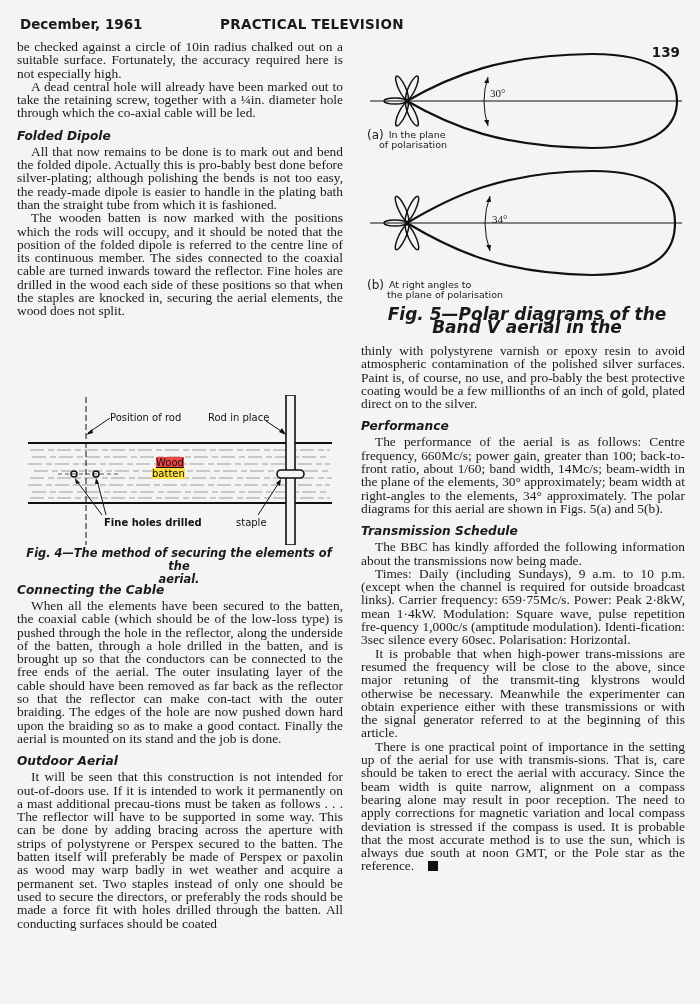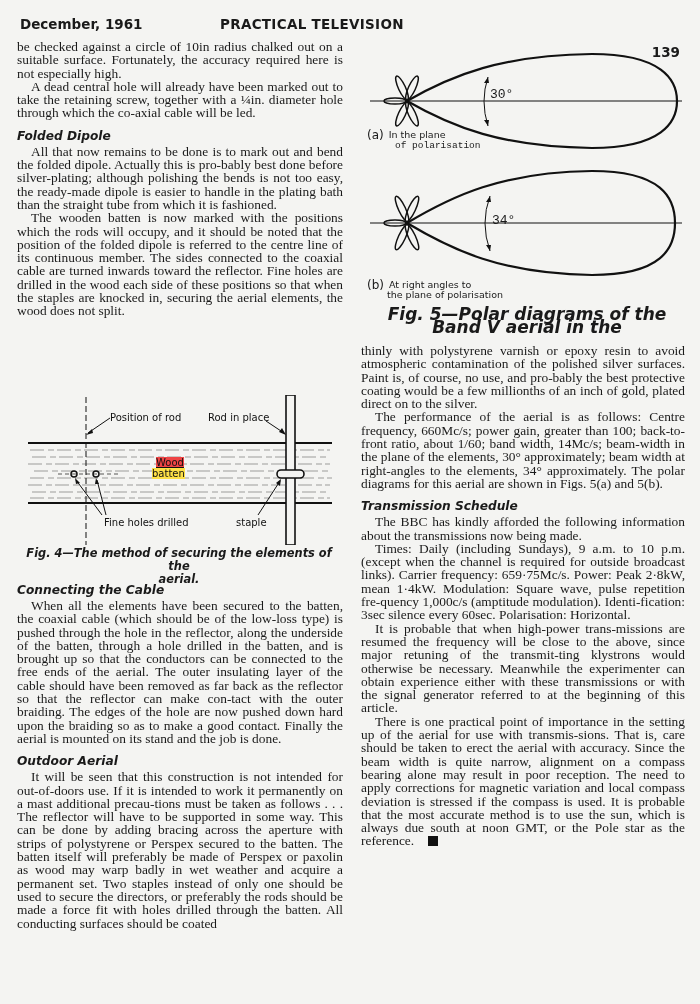--- a/index.html
+++ b/index.html
@@ -26,21 +26,21 @@
                    font-family: "DejaVu Sans", "Liberation Sans", sans-serif; font-style: italic; font-weight: bold;
                    font-size: 11.4px; line-height: 13px; }
   .lbl { position: absolute; font-family: "DejaVu Sans", "Liberation Sans", sans-serif; font-size: 10px; line-height: 11px; color: #111; }
 
   .fig5 { position: absolute; left: 362px; top: 50px; width: 330px; height: 290px; }
   .fig5 .caption { position: absolute; left: 0; top: 258px; width: 330px; text-align: center;
                    font-family: "DejaVu Sans", "Liberation Sans", sans-serif; font-style: italic; font-weight: bold;
                    font-size: 17px; line-height: 13px; }
   .sublbl { position: absolute; font-family: "DejaVu Sans", "Liberation Sans", sans-serif; font-size: 9.5px; line-height: 10px; }
   .sublbl .tag { font-size: 12px; vertical-align: -1px; margin-right: 2px; }
-  .angle { position: absolute; font-family: Liberation Mono, monospace; font-size: 13px; }
+  .angle { position: absolute; font-family: Liberation Serif, serif; font-size: 11px; }
 
   .endmark { display: inline-block; width: 10px; height: 10px; background: #111; margin-left: 14px; vertical-align: -1px; }
 </style>
 </head>
 <body>
 
 <div class="header">
   <span class="date">December, 1961</span>
   <span class="title">PRACTICAL  TELEVISION</span>
   <span class="pageno">139</span>
@@ -90,21 +90,21 @@
     <line x1="88" y1="120" x2="79" y2="85" stroke="#111" stroke-width="1"></line>
     <polygon points="57,83 62,88 58,89" fill="#111"></polygon>
     <polygon points="78,83 81,89 77,89" fill="#111"></polygon>
     <line x1="240" y1="120" x2="262" y2="86" stroke="#111" stroke-width="1"></line>
     <polygon points="263,84 262,91 258,88" fill="#111"></polygon>
   </svg>
   <span class="lbl" style="left:92px; top:17px;">Position of rod</span>
   <span class="lbl" style="left:190px; top:17px;">Rod in place</span>
   <span class="lbl" style="left:138px; top:62px; background:#ef4444;text-decoration:underline;">Wood</span>
   <span class="lbl" style="left:134px; top:73px; background:#fde047;">batten</span>
-  <span class="lbl" style="left:86px; top:122px;">Fine holes drilled</span>
+  <span class="lbl" style="left:86px; top:122px;font-weight:bold;">Fine holes drilled</span>
   <span class="lbl" style="left:218px; top:122px;">staple</span>
   <div class="caption">
     <div>Fig. 4—The method of securing the elements of the</div>
     <div>aerial.</div>
   </div>
 </div>
 
 <div class="col col-left" style="top:583px;">
   <h3 class="sub" style="margin-top:0;">Connecting the Cable</h3>
   <p class="para">When all the elements have been secured to the batten, the coaxial cable (which should be of the low-loss type) is pushed through the hole in the reflector, along the underside of the batten, through a hole drilled in the batten, and is brought up so that the conductors can be connected to the free ends of the aerial. The outer insulating layer of the cable should have been removed as far back as the reflector so that the reflector can make con-tact with the outer braiding. The edges of the hole are now pushed down hard upon the braiding so as to make a good contact. Finally the aerial is mounted on its stand and the job is done.</p>
@@ -139,33 +139,34 @@
       <path d="M128,28 Q118,55 128,83" fill="none" stroke="#111" stroke-width="1"></path>
       <polygon points="128,28 124,34 129,34" fill="#111"></polygon>
       <polygon points="128,83 124,77 129,77" fill="#111"></polygon>
     </g>
   </svg>
   <span class="angle" style="left:128px; top:37px;">30°</span>
   <span class="angle" style="left:130px; top:163px;">34°</span>
   <div class="sublbl" style="left:5px; top:80px;">
     <span class="tag">(a)</span>
     <span>In the plane</span><br>
-    <span style="margin-left:28px;font-family:Liberation Mono, monospace;">of polarisation</span>
+    <span style="margin-left:12px;">of polarisation</span>
   </div>
   <div class="sublbl" style="left:5px; top:230px;">
     <span class="tag">(b)</span>
     <span>At right angles to</span><br>
     <span style="margin-left:20px;">the plane of polarisation</span>
   </div>
   <div class="caption">
     <div>Fig. 5—Polar diagrams of the Band V aerial in the</div>
   </div>
 </div>
 
 <div class="col col-right">
   <p class="para noindent">thinly with polystyrene varnish or epoxy resin to avoid atmospheric contamination of the polished silver surfaces. Paint is, of course, no use, and pro-bably the best protective coating would be a few millionths of an inch of gold, plated direct on to the silver.</p>
+  <h3 class="sub">Performance</h3>
   <p class="para">The performance of the aerial is as follows: Centre frequency, 660Mc/s; power gain, greater than 100; back-to-front ratio, about 1/60; band width, 14Mc/s; beam-width in the plane of the elements, 30° approximately; beam width at right-angles to the elements, 34° approximately. The polar diagrams for this aerial are shown in Figs. 5(a) and 5(b).</p>
   <h3 class="sub">Transmission Schedule</h3>
   <p class="para">The BBC has kindly afforded the following information about the transmissions now being made.</p>
   <p class="para">Times: Daily (including Sundays), 9 a.m. to 10 p.m. (except when the channel is required for outside broadcast links). Carrier frequency: 659·75Mc/s. Power: Peak 2·8kW, mean 1·4kW. Modulation: Square wave, pulse repetition fre-quency 1,000c/s (amptitude modulation). Identi-fication: 3sec silence every 60sec. Polarisation: Horizontal.</p>
   <p class="para">It is probable that when high-power trans-missions are resumed the frequency will be close to the above, since major retuning of the transmit-ting klystrons would otherwise be necessary. Meanwhile the experimenter can obtain experience either with these transmissions or with the signal generator referred to at the beginning of this article.</p>
   <p class="para"><span>There is one practical point of importance in the setting up of the aerial for use with transmis-sions. That is, care should be taken to erect the aerial with accuracy. Since the beam width is quite narrow, alignment on a compass bearing alone may result in poor reception. The need to apply corrections for magnetic variation and local compass deviation is stressed if the compass is used. It is probable that the most accurate method is to use the sun, which is always due south at noon GMT, or the Pole star as the reference.</span><span class="endmark"></span></p>
 </div>
 
 </body></html>

